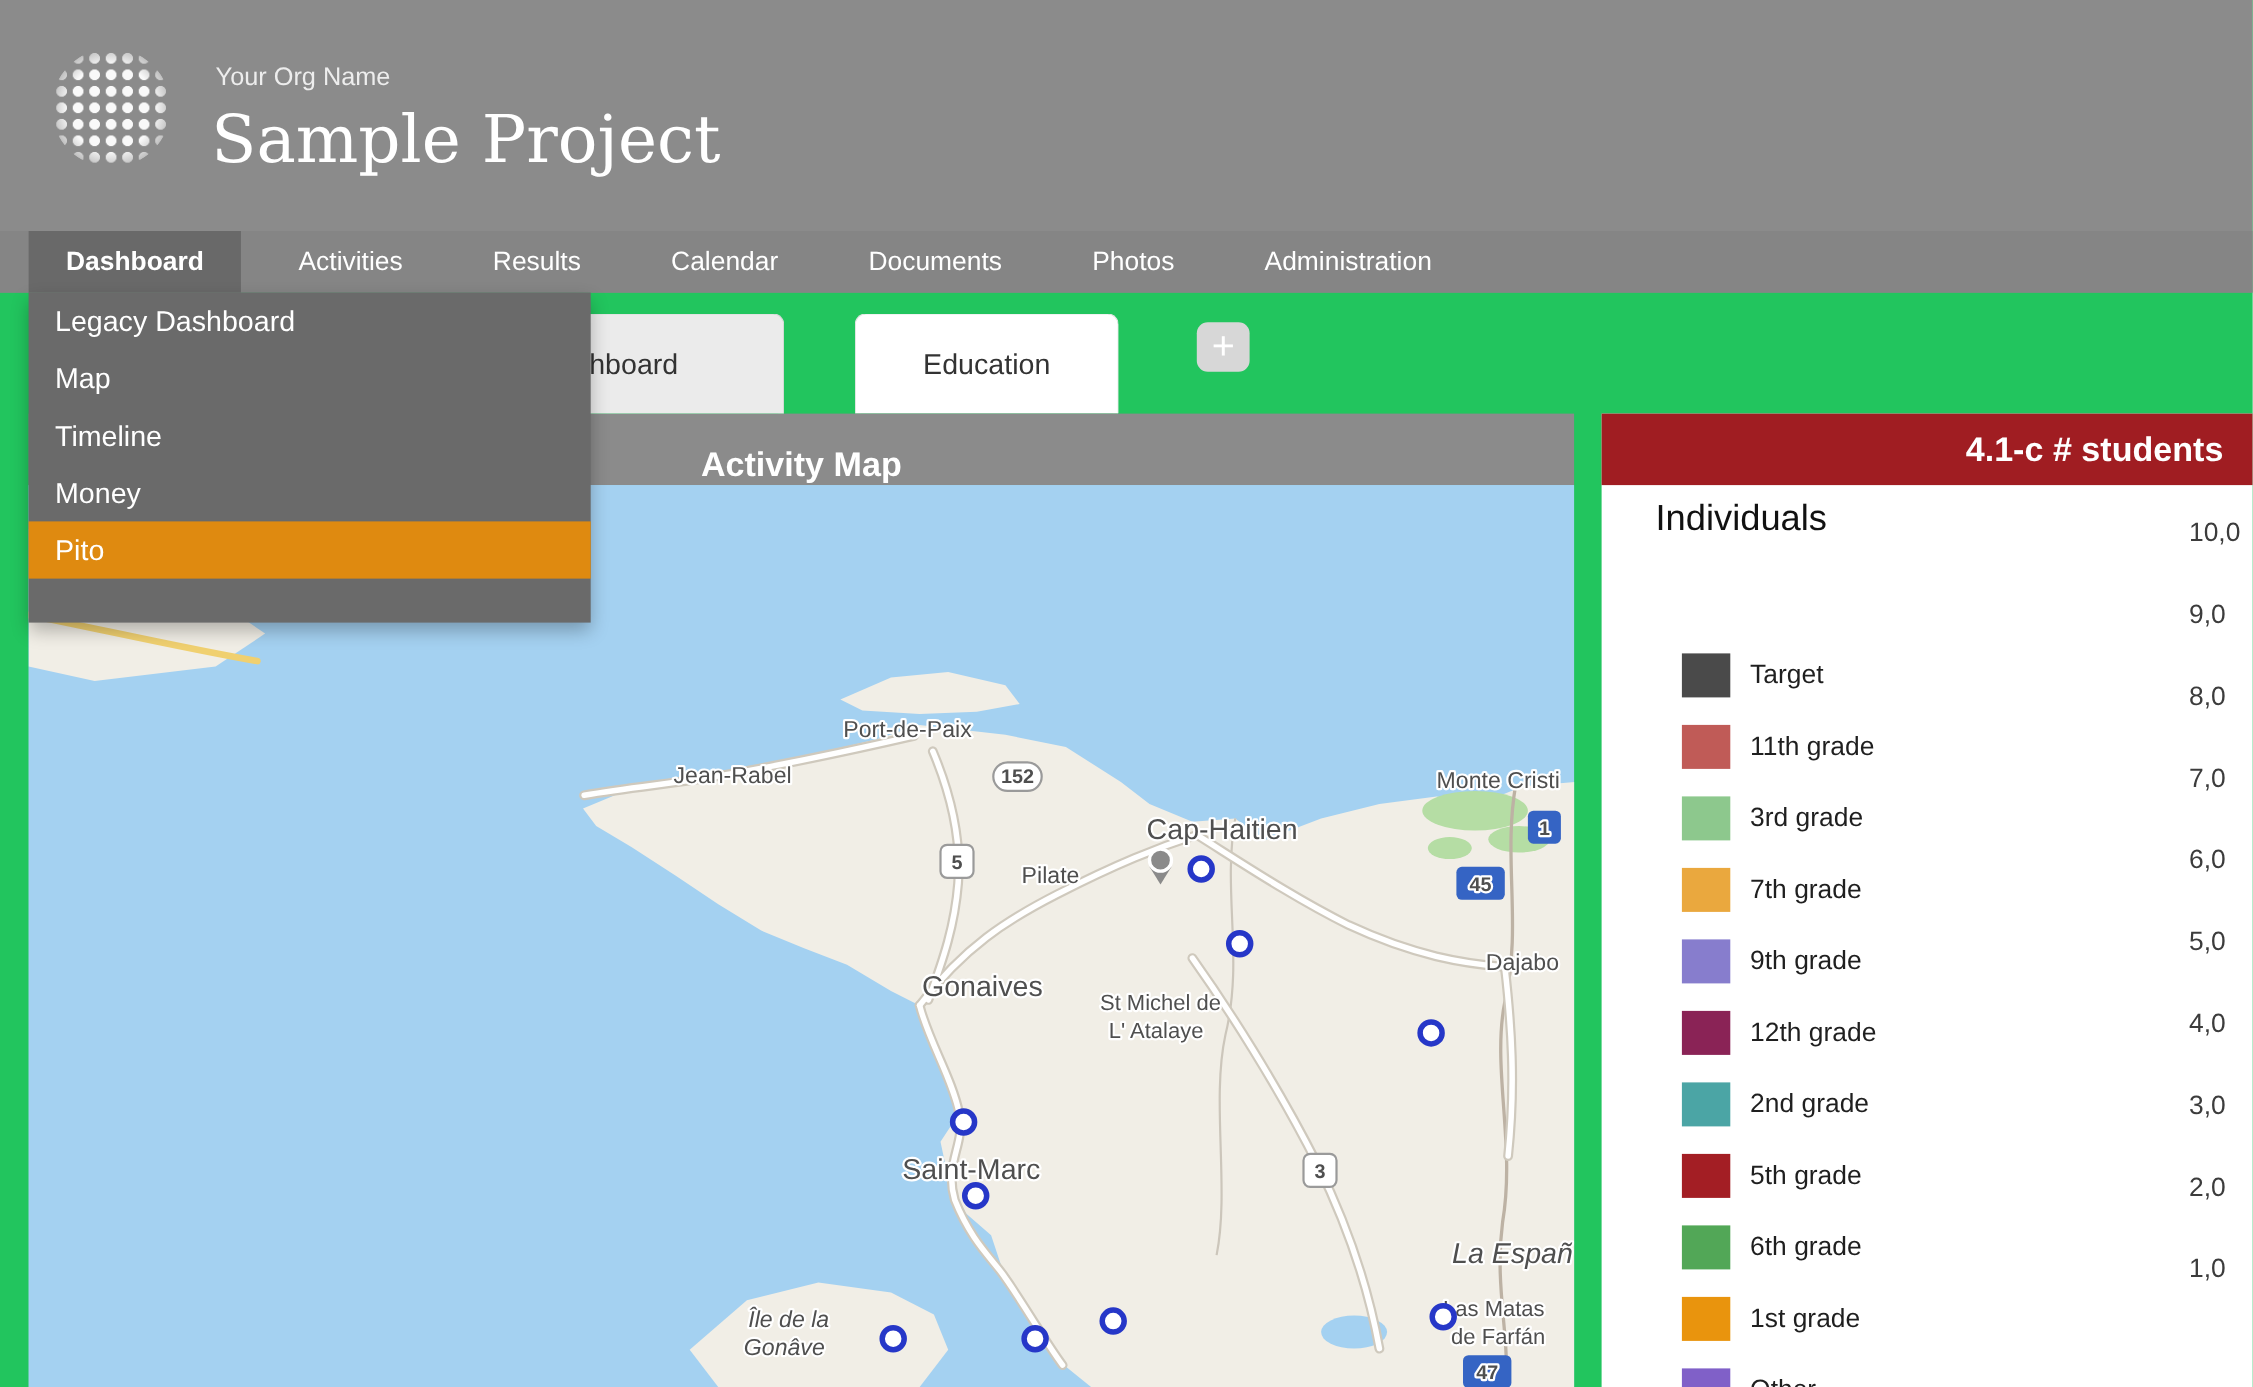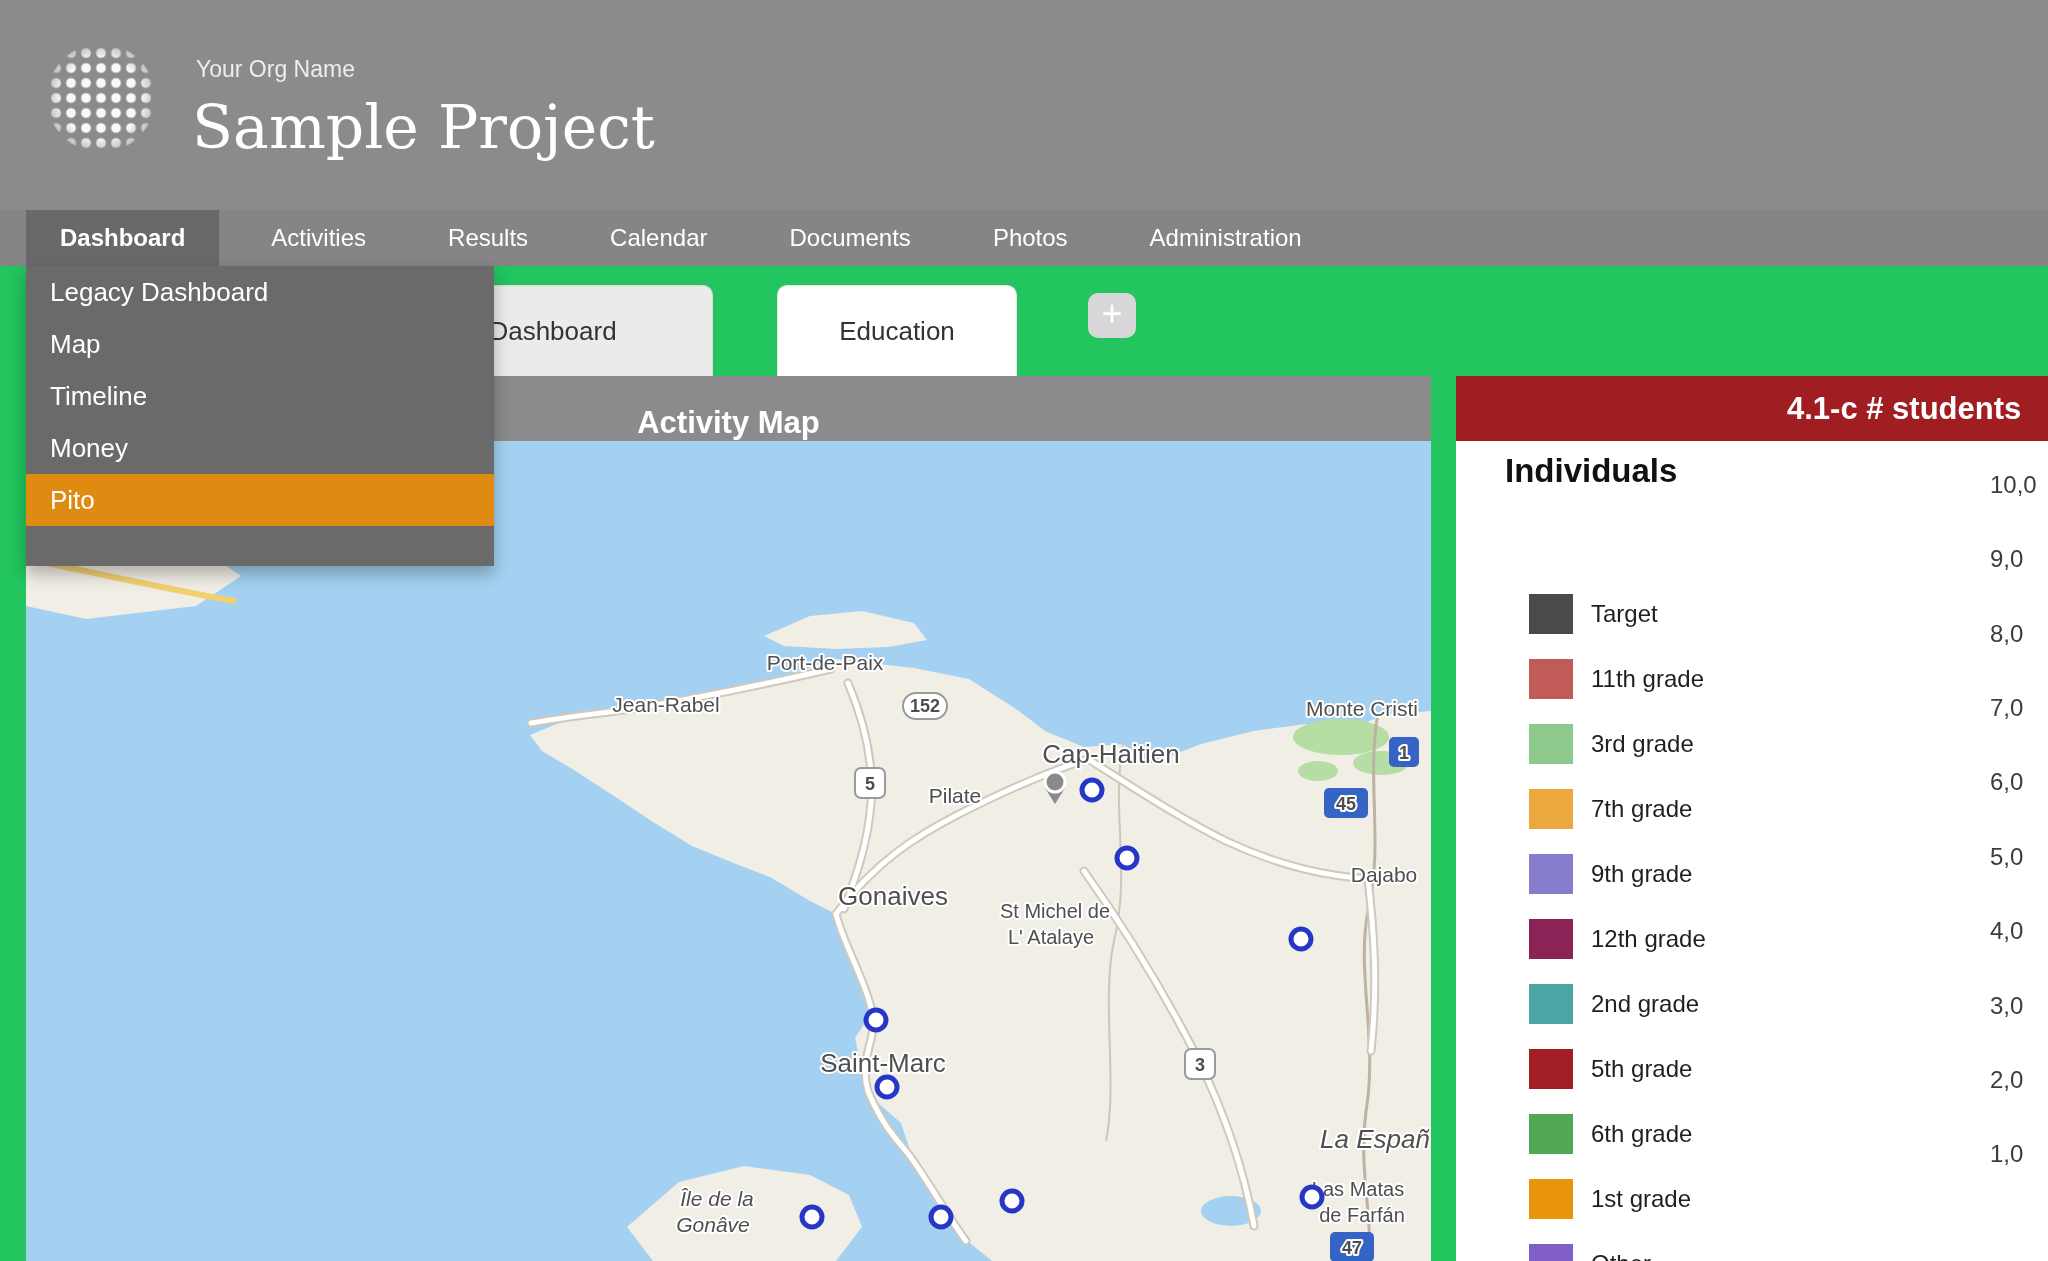--- a/index.html
+++ b/index.html
@@ -19,21 +19,21 @@
         font-family:"DejaVu Serif","Liberation Serif",serif;}
 
   
   .nav-bar{position:absolute;left:0;top:210px;width:2048px;height:56px;background:#858585;
         display:flex;align-items:stretch;padding-left:26px;box-sizing:border-box;}
   .nav-item{padding:0 30px;margin-left:22px;line-height:56px;font-size:24px;color:#ffffff;cursor:pointer;white-space:nowrap;}
   .nav-item:first-child{margin-left:0;padding:0 34px;}
   .nav-item.active{background:#696969;font-weight:bold;}
 
   
-  .dropdown{position:absolute;left:26px;top:266px;width:468px;background:#6a6a6a;
+  .dropdown{position:absolute;left:26px;top:266px;width:511px;background:#6a6a6a;
         padding-bottom:40px;z-index:50;box-shadow:0 8px 16px rgba(0,0,0,.28);}
   .dropdown-item{height:52px;line-height:52px;padding-left:24px;font-size:26px;color:#ffffff;cursor:pointer;}
   .dropdown-item.highlighted{background:#df8a10;}
 
   
   .tab{position:absolute;top:285px;height:91px;display:flex;align-items:center;justify-content:center;
         font-size:26px;color:#333333;border-radius:10px 10px 0 0;cursor:pointer;box-sizing:border-box;}
   .tab-dashboard{left:393px;width:320px;background:#ebebeb;border:1px solid #d9d9d9;border-bottom:none;z-index:5;}
   .tab-education{left:777px;width:240px;background:#ffffff;border:1px solid #e5e5e5;border-bottom:none;}
   .add-tab{position:absolute;left:1088px;top:293px;width:48px;height:45px;background:#d7d7d7;border-radius:10px;
@@ -57,21 +57,21 @@
   .road-core{fill:none;stroke:#ffffff;stroke-width:5;stroke-linecap:round;}
   .road-yellow{fill:none;stroke:#f0d070;stroke-width:6;stroke-linecap:round;}
   .border-line{fill:none;stroke:#bdb2a4;stroke-width:3;}
   .border-line-light{fill:none;stroke:#ccc6bb;stroke-width:2;}
   .poi{fill:#ffffff;stroke:#2637c8;stroke-width:5;cursor:pointer;}
 
   
   .report-panel{position:absolute;left:1456px;top:376px;width:592px;height:885px;background:#ffffff;}
   .report-header{height:65px;background:#a01d22;color:#ffffff;font-weight:bold;font-size:31px;
         line-height:65px;white-space:nowrap;padding-left:331px;}
-  .chart-title{position:absolute;left:49px;top:76px;font-size:33px;font-weight:bold;color:#111111;}
+  .chart-title{position:absolute;left:49px;top:76px;font-size:33px;font-weight:normal;color:#111111;}
   .tick{position:absolute;left:534px;font-size:24px;color:#3c3c3c;white-space:nowrap;}
   .legend{position:absolute;left:49px;top:218px;}
   .legend-row{display:flex;align-items:center;height:40px;margin-bottom:25px;cursor:pointer;padding-left:24px;}
   .swatch{width:44px;height:40px;flex:0 0 44px;}
   .legend-label{margin-left:18px;font-size:24px;color:#1f1f1f;white-space:nowrap;}
 </style>
 </head>
 <body>
 
 <div class="screen">

